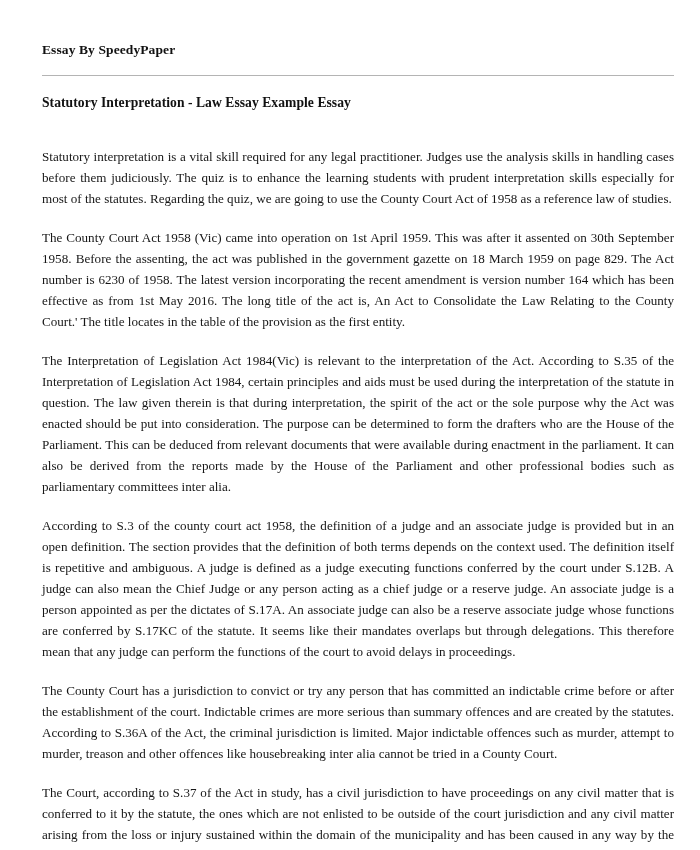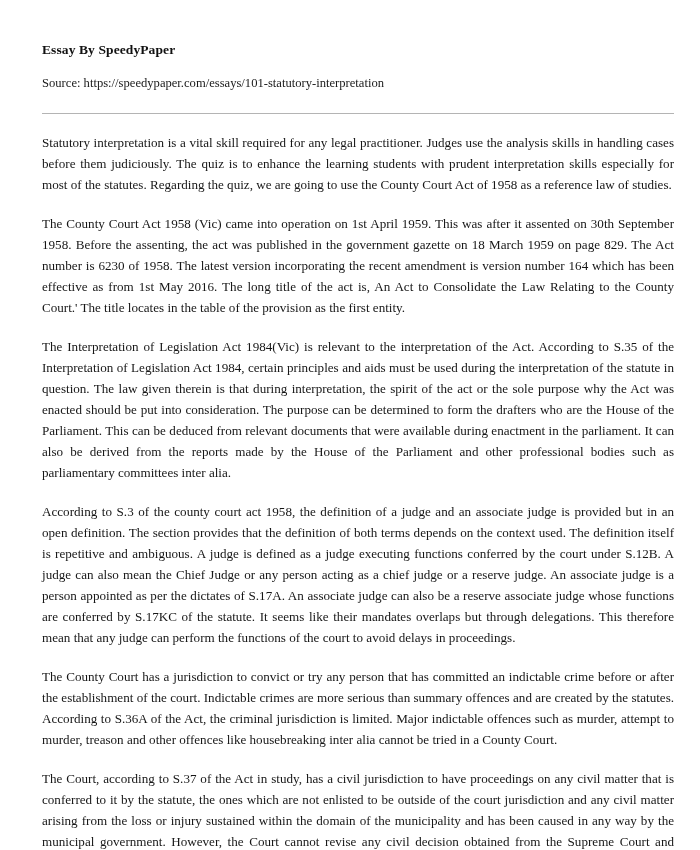--- a/index.html
+++ b/index.html
@@ -76,24 +76,24 @@
     margin-bottom: 16px;
   }
 </style>
 </head>
 <body>
 
 <div class="page">
 
   <div class="brand">Essay By SpeedyPaper</div>
 
-  <div class="source-line">Source: https://speedypaper.com/essays/101-statutory-interpretation</div>
 
   <hr class="divider">
 
+  <h1 class="doc-title">Statutory Interpretation - Law Essay Example Essay</h1>
 
   <div class="body-copy">
     <p class="paragraph">Statutory interpretation is a vital skill required for any legal practitioner. Judges use the analysis skills in handling cases before them judiciously. The quiz is to enhance the learning students with prudent interpretation skills especially for most of the statutes. Regarding the quiz, we are going to use the County Court Act of 1958 as a reference law of studies.</p>
     <p class="paragraph">The County Court Act 1958 (Vic) came into operation on 1st April 1959. This was after it assented on 30th September 1958. Before the assenting, the act was published in the government gazette on 18 March 1959 on page 829. The Act number is 6230 of 1958. The latest version incorporating the recent amendment is version number 164 which has been effective as from 1st May 2016. The long title of the act is, An Act to Consolidate the Law Relating to the County Court.' The title locates in the table of the provision as the first entity.</p>
     <p class="paragraph">The Interpretation of Legislation Act 1984(Vic) is relevant to the interpretation of the Act. According to S.35 of the Interpretation of Legislation Act 1984, certain principles and aids must be used during the interpretation of the statute in question. The law given therein is that during interpretation, the spirit of the act or the sole purpose why the Act was enacted should be put into consideration. The purpose can be determined to form the drafters who are the House of the Parliament. This can be deduced from relevant documents that were available during enactment in the parliament. It can also be derived from the reports made by the House of the Parliament and other professional bodies such as parliamentary committees inter alia.</p>
     <p class="paragraph">According to S.3 of the county court act 1958, the definition of a judge and an associate judge is provided but in an open definition. The section provides that the definition of both terms depends on the context used. The definition itself is repetitive and ambiguous. A judge is defined as a judge executing functions conferred by the court under S.12B. A judge can also mean the Chief Judge or any person acting as a chief judge or a reserve judge. An associate judge is a person appointed as per the dictates of S.17A. An associate judge can also be a reserve associate judge whose functions are conferred by S.17KC of the statute. It seems like their mandates overlaps but through delegations. This therefore mean that any judge can perform the functions of the court to avoid delays in proceedings.</p>
     <p class="paragraph">The County Court has a jurisdiction to convict or try any person that has committed an indictable crime before or after the establishment of the court. Indictable crimes are more serious than summary offences and are created by the statutes. According to S.36A of the Act, the criminal jurisdiction is limited. Major indictable offences such as murder, attempt to murder, treason and other offences like housebreaking inter alia cannot be tried in a County Court.</p>
     <p class="paragraph">The Court, according to S.37 of the Act in study, has a civil jurisdiction to have proceedings on any civil matter that is conferred to it by the statute, the ones which are not enlisted to be outside of the court jurisdiction and any civil matter arising from the loss or injury sustained within the domain of the municipality and has been caused in any way by the municipal government. However, the Court cannot revise any civil decision obtained from the Supreme Court and cannot also serve proceedings of civil matters involving prerogative writ.</p>
   </div>
 

